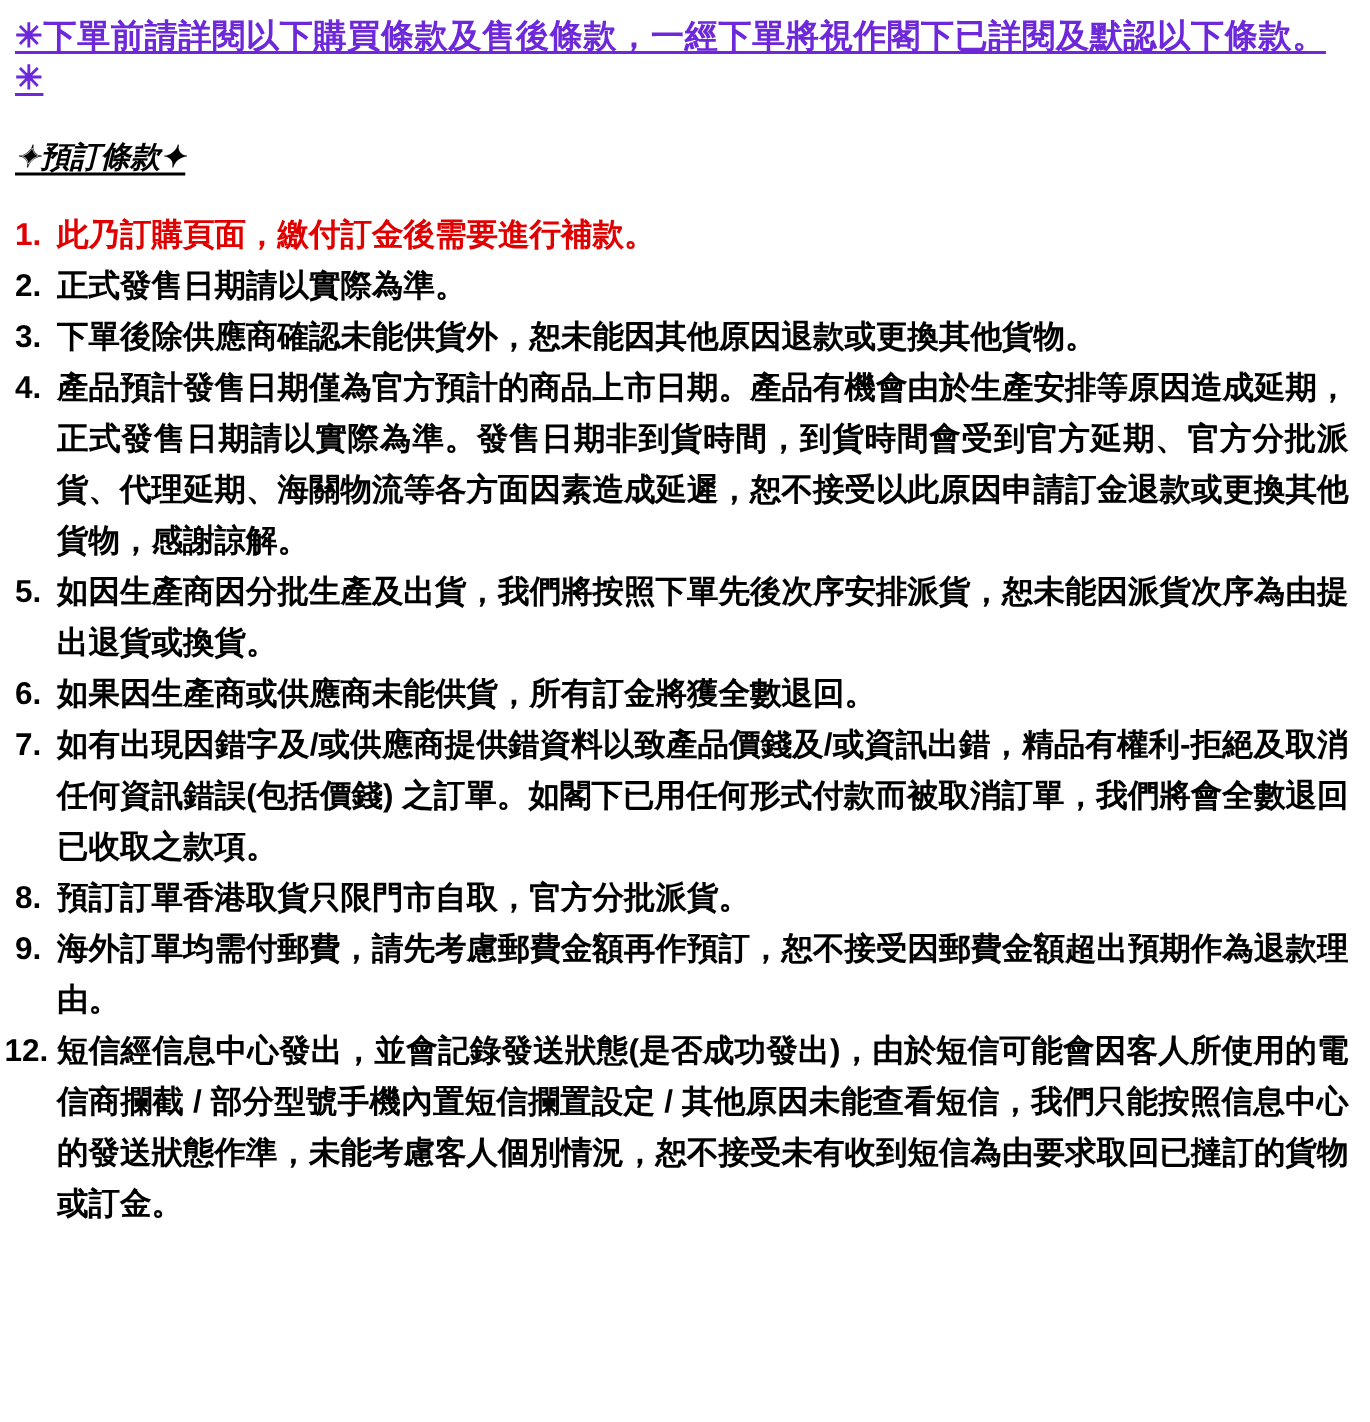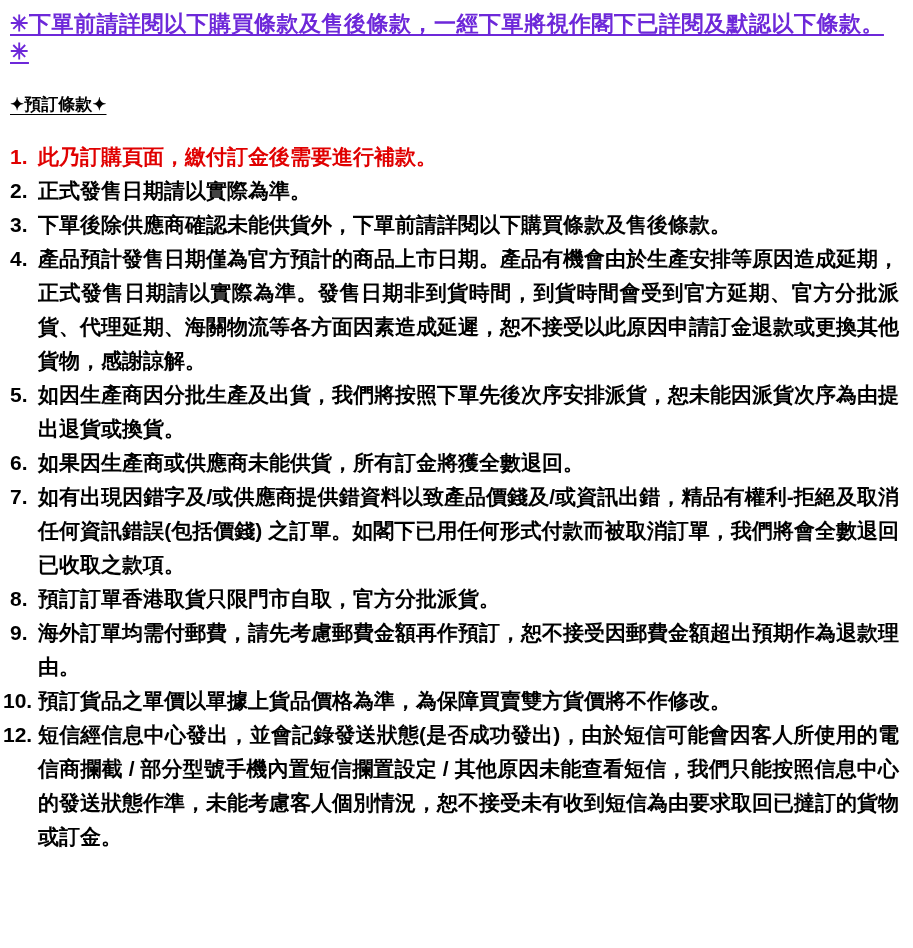--- a/index.html
+++ b/index.html
@@ -22,25 +22,26 @@
     font-size: 22px;
     line-height: 28px;
     text-decoration: underline;
     text-underline-offset: 3px;
     margin: 2px 0 26px 0;
     letter-spacing: 0.5px;
   }
   .section-title {
     display: inline-block;
     color: #000000;
-    font-size: 17px;
+    font-size: 20px;
     line-height: 26px;
     text-decoration: underline;
     text-underline-offset: 4px;
     margin: 0 0 22px 0;
+    font-style: italic;
   }
   .terms-list {
     font-size: 21px;
     line-height: 34px;
   }
   .term-row {
     display: flex;
     align-items: flex-start;
   }
   .term-num {
@@ -82,21 +83,21 @@
     <div class="term-row style-red">
       <span class="term-num">1.</span>
       <div class="term-text"><span>此乃訂購頁面，繳付訂金後需要進行補款。</span></div>
     </div>
     <div class="term-row">
       <span class="term-num">2.</span>
       <div class="term-text"><span>正式發售日期請以實際為準。</span></div>
     </div>
     <div class="term-row">
       <span class="term-num">3.</span>
-      <div class="term-text"><span>下單後除供應商確認未能供貨外，下單前請詳閱以下購買條款及售後條款。</span></div>
+      <div class="term-text"><span>下單後除供應商確認未能供貨外，恕未能因其他原因退款或更換其他貨物。</span></div>
     </div>
     <div class="term-row">
       <span class="term-num">4.</span>
       <div class="term-text"><span>產品預計發售日期僅為官方預計的商品上市日期。產品有機會由於生產安排等原因造成延期，正式發售日期請以實際為準。發售日期非到貨時間，到貨時間會受到官方延期、官方分批派貨、代理延期、海關物流等各方面因素造成延遲，恕不接受以此原因申請訂金退款或更換其他貨物，感謝諒解。</span></div>
     </div>
     <div class="term-row">
       <span class="term-num">5.</span>
       <div class="term-text"><span>如因生產商因分批生產及出貨，我們將按照下單先後次序安排派貨，恕未能因派貨次序為由提出退貨或換貨。</span></div>
     </div>
     <div class="term-row">
@@ -109,20 +110,16 @@
     </div>
     <div class="term-row">
       <span class="term-num">8.</span>
       <div class="term-text"><span>預訂訂單香港取貨只限門市自取，官方分批派貨。</span></div>
     </div>
     <div class="term-row">
       <span class="term-num">9.</span>
       <div class="term-text"><span>海外訂單均需付郵費，請先考慮郵費金額再作預訂，恕不接受因郵費金額超出預期作為退款理由。</span></div>
     </div>
     <div class="term-row">
-      <span class="term-num num-wide">10.</span>
-      <div class="term-text"><span>預訂貨品之單價以單據上貨品價格為準，為保障買賣雙方貨價將不作修改。</span></div>
-    </div>
-    <div class="term-row">
       <span class="term-num num-wide">12.</span>
       <div class="term-text"><span>短信經信息中心發出，並會記錄發送狀態(是否成功發出)，由於短信可能會因客人所使用的電信商攔截 / 部分型號手機內置短信攔置設定 / 其他原因未能查看短信，我們只能按照信息中心的發送狀態作準，未能考慮客人個別情況，恕不接受未有收到短信為由要求取回已撻訂的貨物或訂金。</span></div>
     </div>
   </div>
 
 </body></html>

